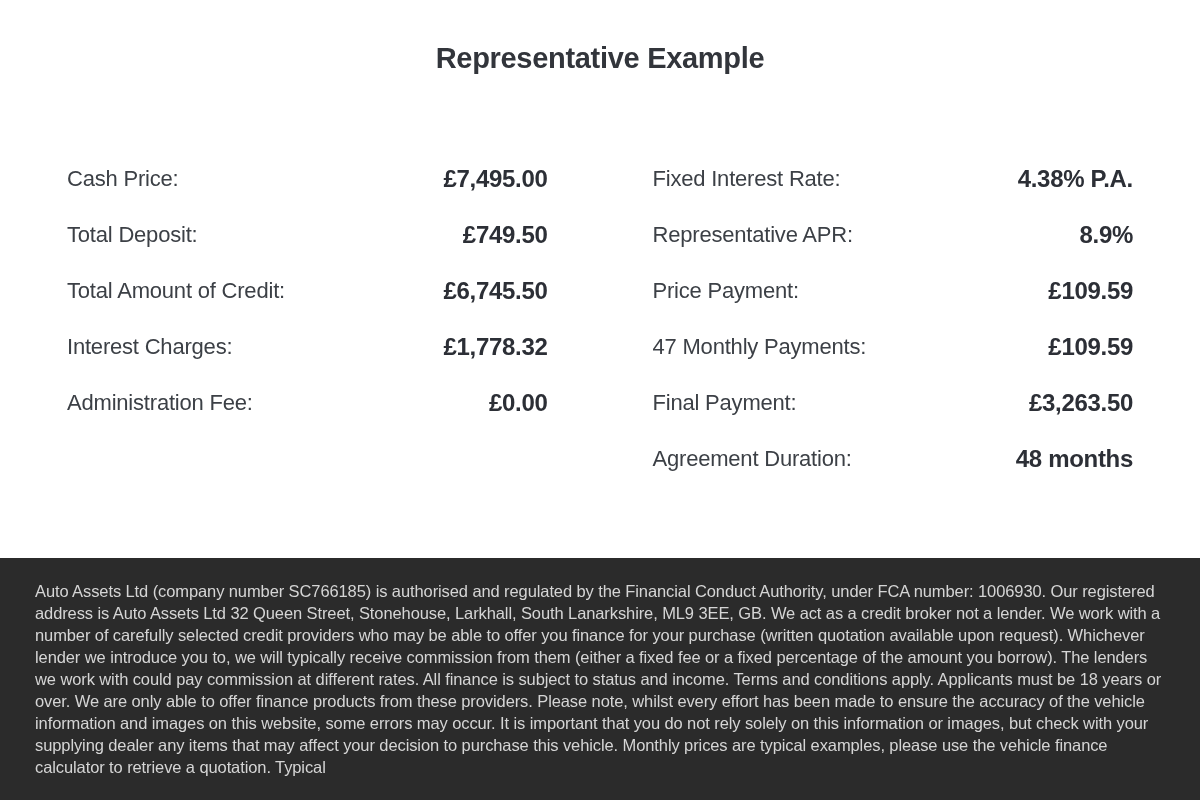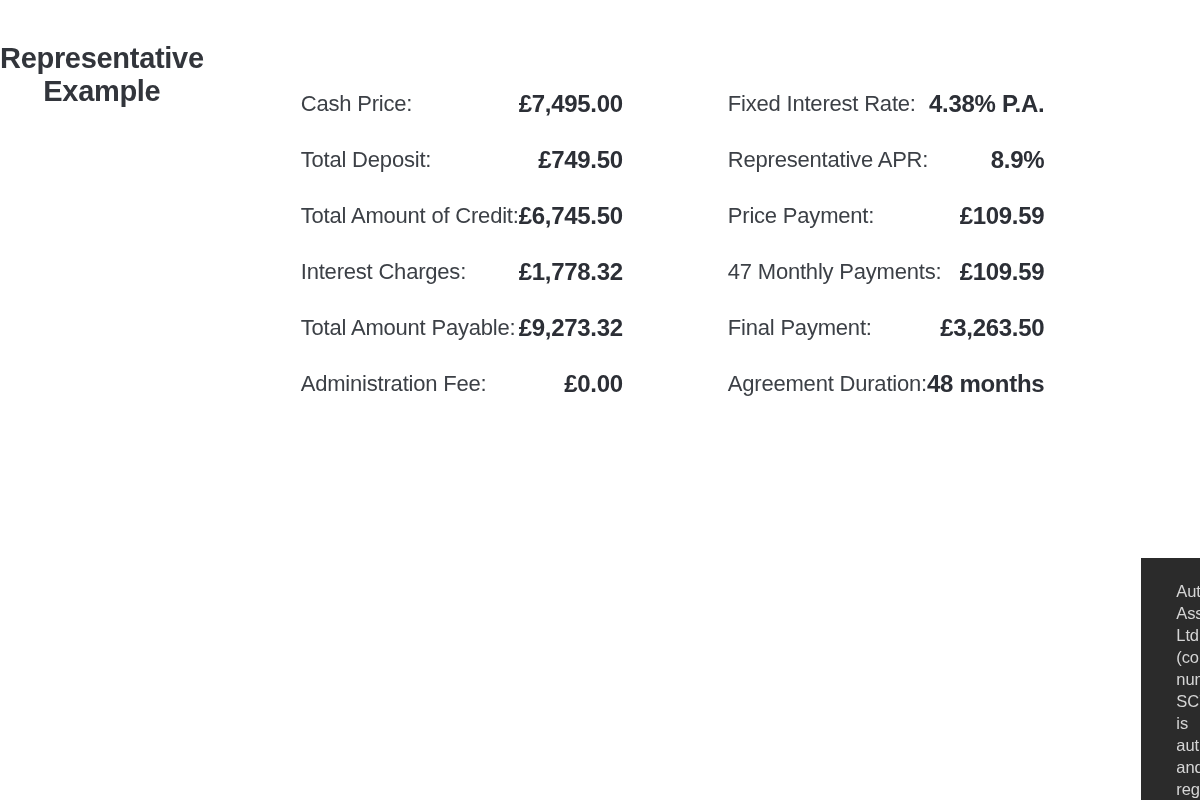--- a/index.html
+++ b/index.html
@@ -4,34 +4,34 @@
 <style>
   * { margin: 0; padding: 0; box-sizing: border-box; }
   html, body {
     width: 1200px; height: 800px;
     overflow: hidden;
     background: #ffffff;
     font-family: "Liberation Sans", sans-serif;
   }
   .page {
     width: 1200px; height: 800px;
-    display: flex; flex-direction: row;
+    display: flex; flex-direction: column;
     background: #ffffff;
   }
   .page-title {
     margin-top: 42px;
     text-align: center;
     font-size: 29px;
     font-weight: 700;
     color: #32353b;
     letter-spacing: -0.3px;
   }
   .finance-grid {
     margin-top: 76px;
-    padding: 0 97px;
+    padding: 0 67px;
     display: grid;
     grid-template-columns: 1fr 1fr;
     column-gap: 105px;
   }
   .finance-col { display: flex; flex-direction: column; }
   .finance-row {
     height: 56px;
     display: flex;
     align-items: center;
     justify-content: space-between;
@@ -86,24 +86,20 @@
       </div>
       <div class="finance-row">
         <span class="finance-label">Total Amount of Credit:</span>
         <span class="finance-value">£6,745.50</span>
       </div>
       <div class="finance-row">
         <span class="finance-label">Interest Charges:</span>
         <span class="finance-value">£1,778.32</span>
       </div>
       <div class="finance-row">
-        <span class="finance-label">Total Amount Payable:</span>
-        <span class="finance-value">£9,273.32</span>
-      </div>
-      <div class="finance-row">
         <span class="finance-label">Administration Fee:</span>
         <span class="finance-value">£0.00</span>
       </div>
     </div>
 
     <div class="finance-col">
       <div class="finance-row">
         <span class="finance-label">Fixed Interest Rate:</span>
         <span class="finance-value">4.38% P.A.</span>
       </div>

